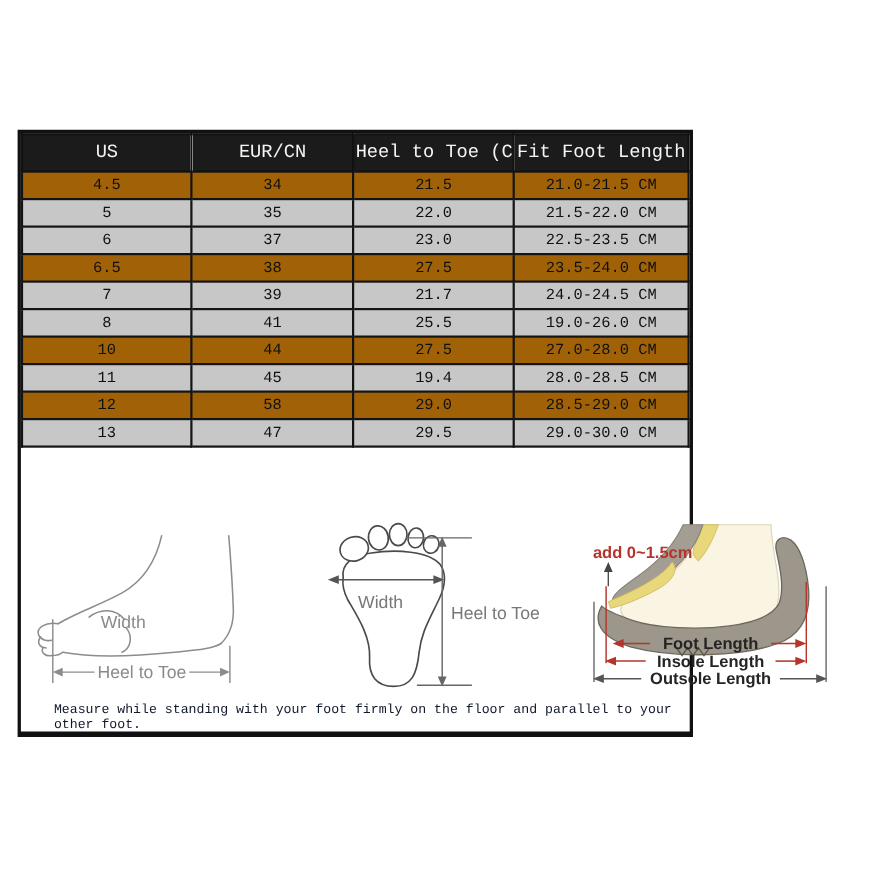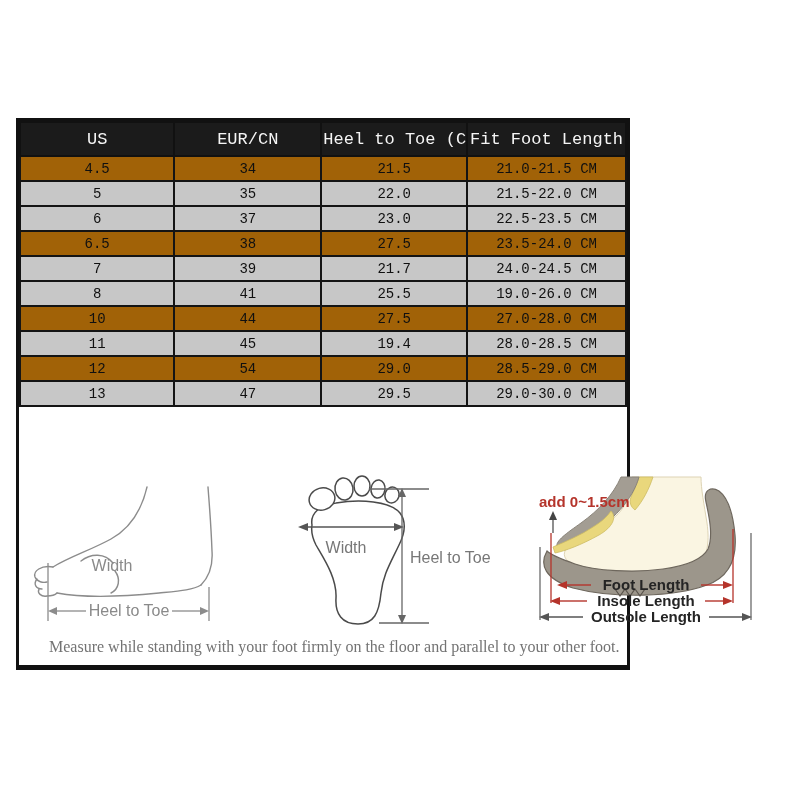--- a/index.html
+++ b/index.html
@@ -24,22 +24,22 @@
     border:2px solid #141414;background:#a16207;white-space:nowrap;
   }
   table.size-table tr.alt td{background:#c7c7c7;}
   .col-us{width:24.8%;} .col-eur{width:23.6%;text-align:center;} .col-heel{width:23.4%;}
   .illustrations{position:absolute;left:0;top:354px;width:100%;height:158px;}
   .illus{position:absolute;overflow:visible;}
   #illus-side-foot{left:10px;top:4px;}
   #illus-sole{left:265px;top:2px;}
   #illus-shoe{left:518px;top:2px;}
   .note{
-    position:absolute;left:30px;top:517px;font-size:16px;color:#737373;
-    font-family:Liberation Serif, serif;
+    position:absolute;left:30px;top:517px;font-size:12px;color:#0f172a;
+    font-family:Liberation Mono, monospace;
   }
   .g-label{font-family:"Liberation Sans",sans-serif;font-size:16px;fill:#8a8a8a;}
   .g-label2{font-family:"Liberation Sans",sans-serif;font-size:16px;fill:#777;}
   .dim-label{font-family:"Liberation Sans",sans-serif;font-size:15px;font-weight:bold;fill:#242424;}
   .add-label{font-family:"Liberation Sans",sans-serif;font-size:15px;font-weight:bold;fill:#b5342b;}
 </style>
 </head>
 <body>
 
 <div class="frame">
@@ -97,21 +97,21 @@
           <td>27.0-28.0 CM</td>
         </tr>
         <tr class="alt">
           <td>11</td>
           <td>45</td>
           <td>19.4</td>
           <td>28.0-28.5 CM</td>
         </tr>
         <tr>
           <td>12</td>
-          <td>54</td>
+          <td>58</td>
           <td>29.0</td>
           <td>28.5-29.0 CM</td>
         </tr>
         <tr class="alt">
           <td>13</td>
           <td>47</td>
           <td>29.5</td>
           <td>29.0-30.0 CM</td>
         </tr>
       </tbody>

